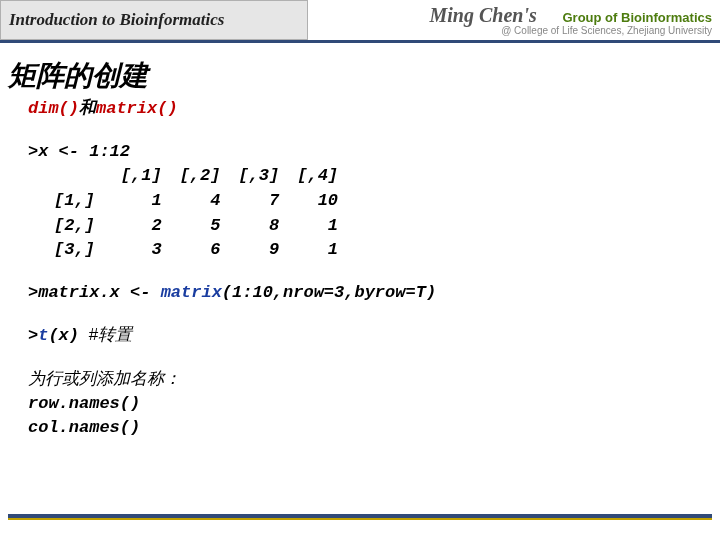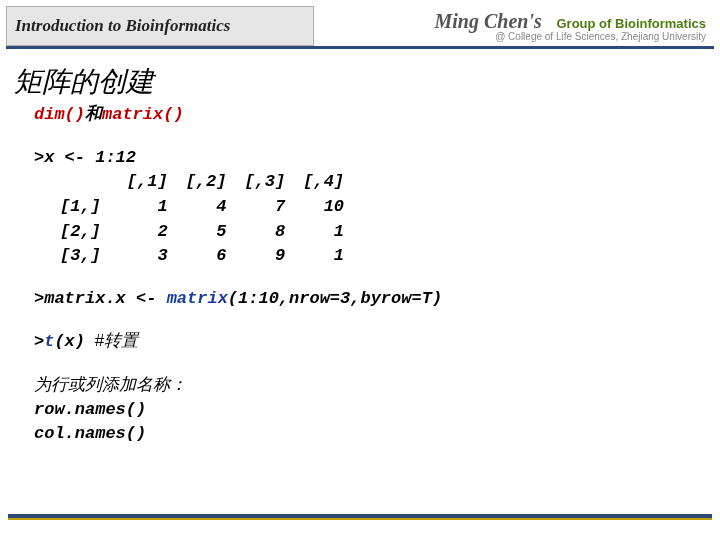--- a/index.html
+++ b/index.html
@@ -1,24 +1,24 @@
 <!DOCTYPE html>
 <html><head>
 <meta charset="utf-8">
 <style>
   body { margin:0; padding:0; background:#fff; font-family:Arial,"Microsoft YaHei",sans-serif; width:720px; }
-  .outer { width:720px; height:540px; box-sizing:border-box; padding:6px; }
+  .outer { width:720px; height:540px; box-sizing:border-box; }
   .header { display:flex; height:40px; border-bottom:3px solid #304a78; }
   .hl { flex:0 0 308px; background:#e6e6e6; border:1px solid #b0b0b0; box-sizing:border-box; display:flex; align-items:center; padding-left:8px; font-style:italic; font-weight:bold; font-size:17px; color:#222; font-family:"Times New Roman",serif; }
   .hr { flex:1; display:flex; flex-direction:column; align-items:flex-end; justify-content:center; padding-right:8px; color:#666; }
   .brand { font-size:17px; }
-  .cursive { font-family:"Brush Script MT",cursive; font-style:italic; color:#555; font-size:20px; font-weight:bold; margin-right:10px; }
+  .cursive { font-family:"Brush Script MT",cursive; font-style:italic; color:#555; font-size:20px; font-weight:bold; margin-right:21px; }
   .grp { font-weight:bold; color:#4d7c0f; font-family:Arial,sans-serif; font-size:13px; }
   .sub { font-size:10px; color:#888; margin-top:-2px;text-align:right; }
-  .title { font-weight:normal; font-style:italic; font-size:28px; margin:14px 0 2px 8px; font-family:"Microsoft YaHei","SimHei",sans-serif; }
+  .title { font-weight:bold; font-style:italic; font-size:28px; margin:14px 0 2px 8px; font-family:"Microsoft YaHei","SimHei",sans-serif; }
   .content { padding:0 10px 0 28px; font-family:Consolas,"Courier New",monospace; font-size:17px; line-height:1.45; color:#000; font-weight:bold;font-style:italic; }
   .kw { color:#c00000; }
   .fn { color:#1a3da0; }
   table.mx { border-collapse:collapse; font-family:Consolas,"Courier New",monospace; font-size:17px; font-weight:bold; }
   table.mx td { padding:0 18px 0 0; text-align:right; }
   table.mx td.rh { text-align:left; padding-right:26px; }
   .plain { font-family:Arial,"Microsoft YaHei",sans-serif; font-weight:normal; }
   .footer { position:absolute; top:514px; width:704px; left:8px; }
   .fline1 { height:4px; background:#304a78; }
   .fline2 { height:2px; background:#c0a000; }

